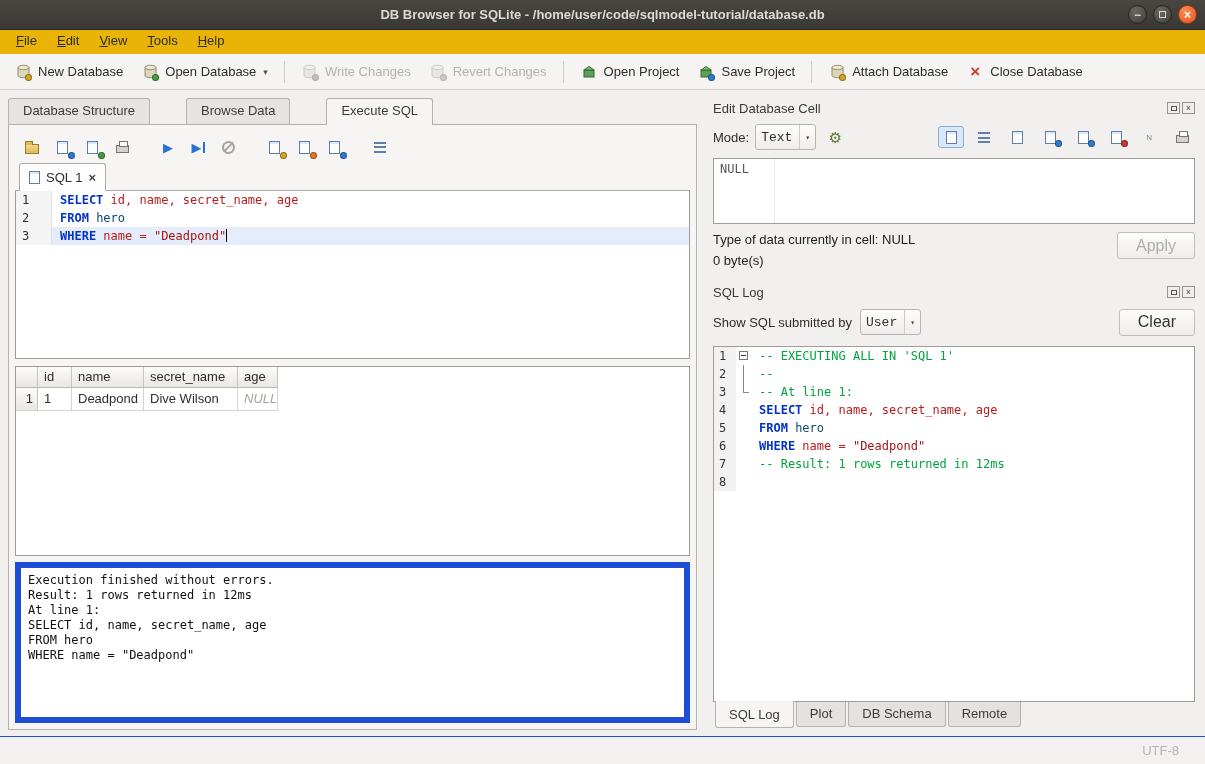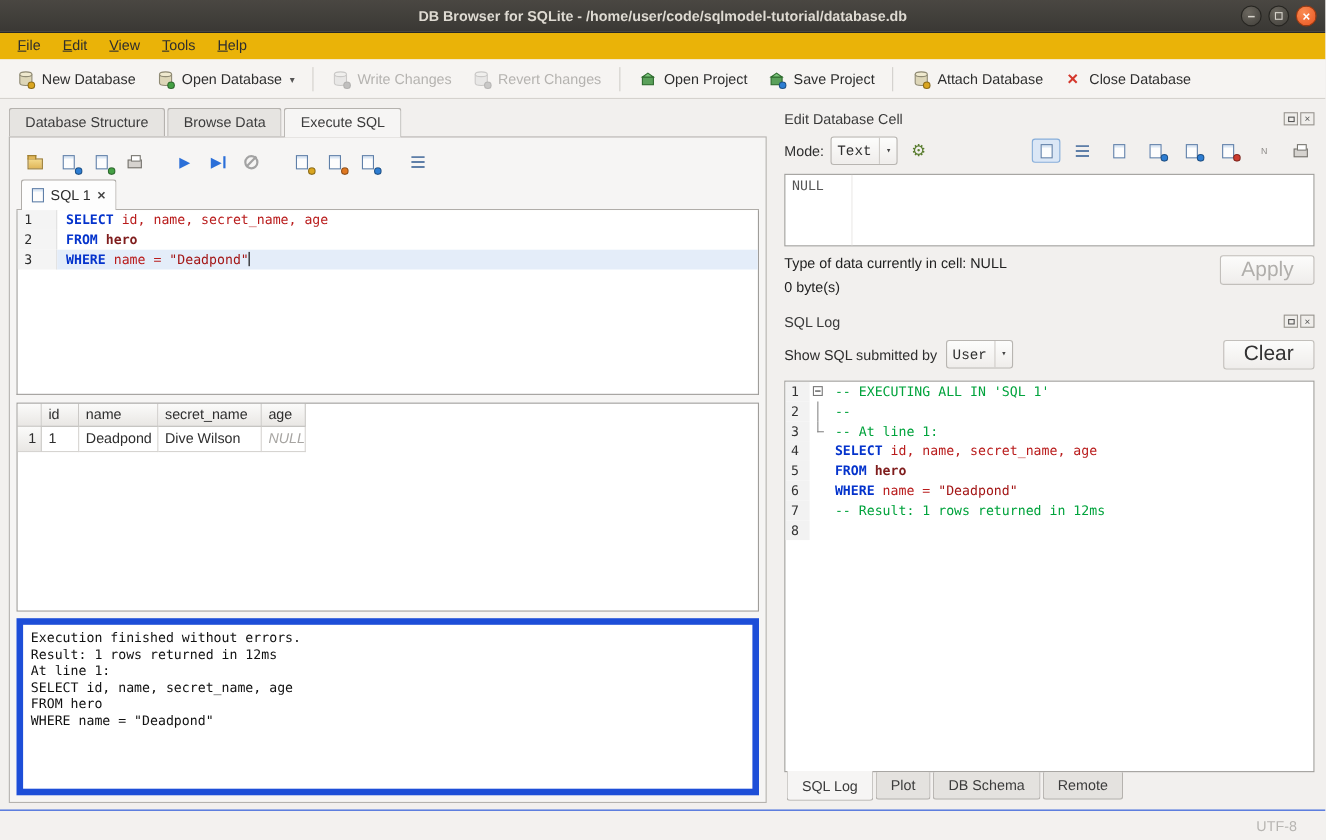--- a/index.html
+++ b/index.html
@@ -34,21 +34,21 @@
   .dot { position:absolute; width:7px; height:7px; border-radius:50%; right:0; bottom:0; border:1px solid rgba(0,0,0,.35); }
   .d-blue{background:#2d7dd2}.d-green{background:#44a044}.d-gold{background:#d9a520}.d-orange{background:#e07820}.d-red{background:#cc3b2f}
   .close-x { font-size:17px; font-weight:900; color:#d4372c; line-height:16px; }
 
   
   .main { display:flex; height:646px; }
   .left { width:705px; padding:8px 8px 6px 8px; display:flex; flex-direction:column; }
   .right { flex:1; padding:6px 10px 6px 8px; display:flex; flex-direction:column; }
 
   
-  .main-tabs { display:flex; height:26px; padding-left:0; }
+  .main-tabs { display:flex; height:26px; padding-left:0;gap:34px; }
   .mtab { padding:4px 14px 5px; background:#e6e4e1; border:1px solid #b5b2ae; border-bottom:none;
     margin-right:2px; border-radius:3px 3px 0 0; color:#3c3c3c; }
   .mtab.active { background:#f6f5f4; position:relative; z-index:2; margin-bottom:-1px; padding-bottom:6px; font-weight:normal; }
 
   .left-frame { flex:1; background:#f6f5f4; border:1px solid #b5b2ae; padding:6px; display:flex; flex-direction:column; position:relative; z-index:1; }
 
   
   .sql-toolbar { height:32px; display:flex; align-items:center; gap:4px; padding:0 4px; }
   .sq-btn { width:26px; height:24px; display:flex; align-items:center; justify-content:center; position:relative; border-radius:3px; }
   .sq-gap { width:12px; }
@@ -71,21 +71,21 @@
   .stab .tab-close { font-weight:bold; color:#444; font-size:13px; line-height:11px; }
 
   
   .editor { height:168px; background:#fff; border:1px solid #9f9d9a; border-top:none; margin-bottom:7px;
     font-family:"DejaVu Sans Mono",monospace; font-size:12px; overflow:hidden; }
   .ed-line { display:flex; height:18px; line-height:18px; }
   .gut { flex:0 0 36px; background:#f4f4f4; border-right:1px solid #e2e2e2; color:#2b2b2b; padding-left:6px; }
   .code { flex:1; white-space:pre; padding-left:8px; color:#14141e; }
   .ed-line.current .code { background:#e4edf9; }
   .kw { color:#0433cc; font-weight:bold; }
-  .tbl { color:#7f1d1d; font-weight:bold; }
+  .tbl { color:#0c4a6e; font-weight:normal; }
   .str { color:#a31515; }
   .cm { color:#00a33c; }
   .pl { color:#b91c1c; }
   .cursor { display:inline-block; width:1px; height:13px; background:#000; vertical-align:-2px; }
 
   
   .grid-box { height:190px; background:#fff; border:1px solid #9f9d9a; margin-bottom:6px; overflow:hidden; }
   .g-row { display:flex; }
   .g-cell { border-right:1px solid #d6d4d1; border-bottom:1px solid #d6d4d1; padding:3px 6px; height:23px; overflow:hidden; white-space:nowrap; }
   .g-head .g-cell { background:linear-gradient(#fbfbfa,#e9e7e4); border-right:1px solid #c6c4c0; border-bottom:1px solid #b9b7b3; height:21px; padding:2px 6px; }
@@ -116,21 +116,21 @@
   .mini-null { font-size:8px; color:#8a8885; letter-spacing:-0.5px; }
 
   .cell-box { height:66px; background:#fff; border:1px solid #9f9d9a; padding:3px 6px;
     font-family:"DejaVu Sans Mono",monospace; font-size:12px; color:#555; margin-bottom:8px; position:relative; }
   .cell-box::after { content:''; position:absolute; left:60px; top:0; bottom:0; border-left:1px solid #eceae8; }
 
   .info-row { display:flex; margin-bottom:6px; }
   .info-col { flex:1; }
   .info-col div { margin-bottom:6px; color:#222; }
   .btn { background:linear-gradient(#fcfcfb,#efedeb); border:1px solid #c2bfbb; border-radius:3px;
-    height:27px; padding:0 18px; color:#333; font-size:19px; }
+    height:27px; padding:0 18px; color:#333; font-size:16px; }
   .btn.disabled { color:#b0aeab; }
 
   .filter-row { height:32px; display:flex; align-items:center; gap:8px; margin-bottom:8px; }
 
   .log-box { flex:1; background:#fff; border:1px solid #9f9d9a; overflow:hidden;
     font-family:"DejaVu Sans Mono",monospace; font-size:12px; margin-bottom:0; }
   .log-line { display:flex; height:18px; line-height:18px; }
   .lgut { flex:0 0 22px; background:#f2f2f2; color:#333; padding-left:5px; }
   .fold { flex:0 0 15px; position:relative; }
   .fold-minus { position:absolute; left:3px; top:4px; width:9px; height:9px; border:1px solid #777; background:#fff; }

